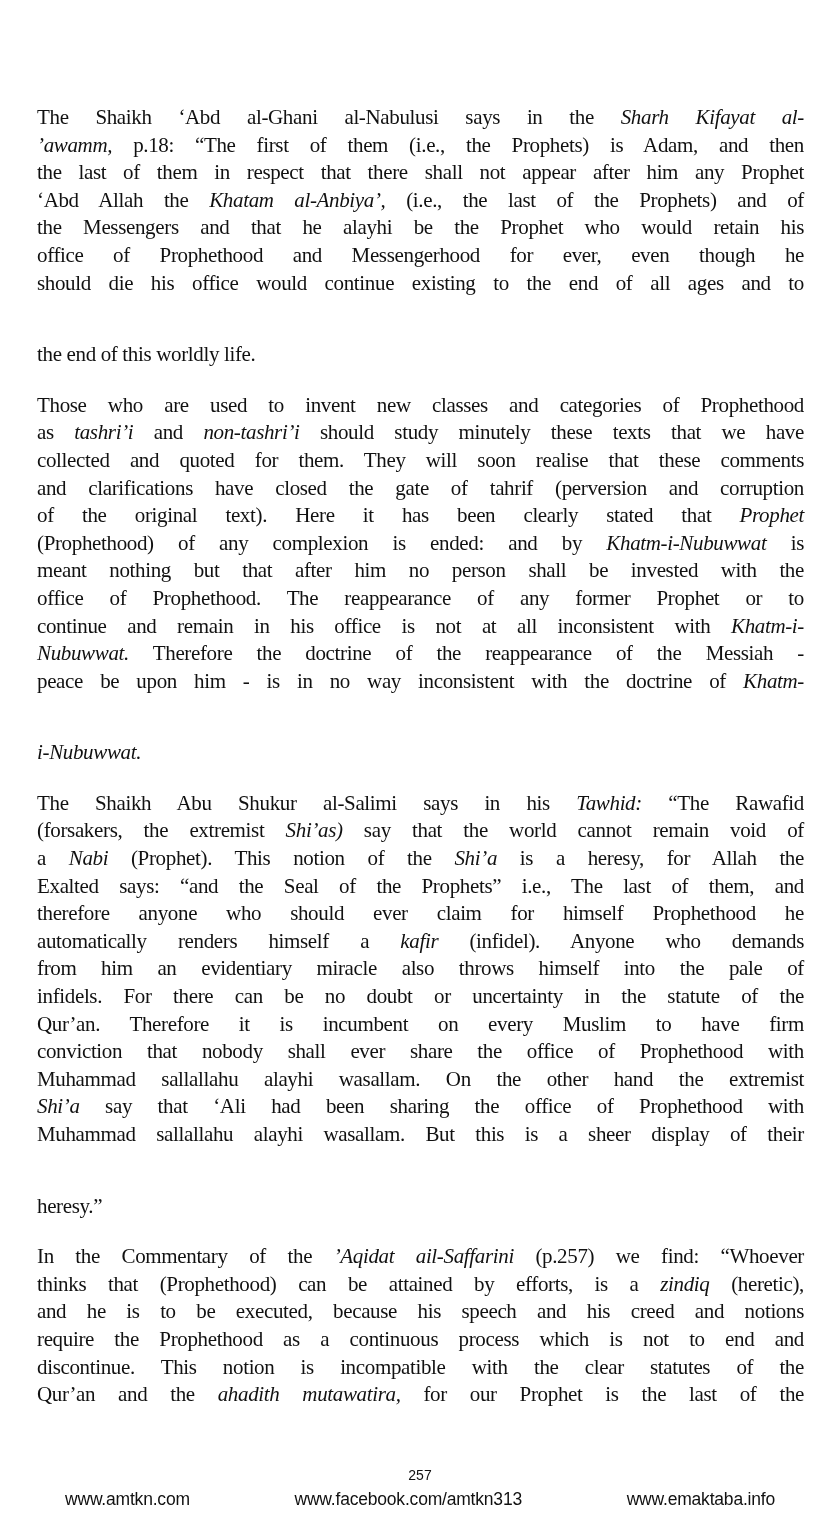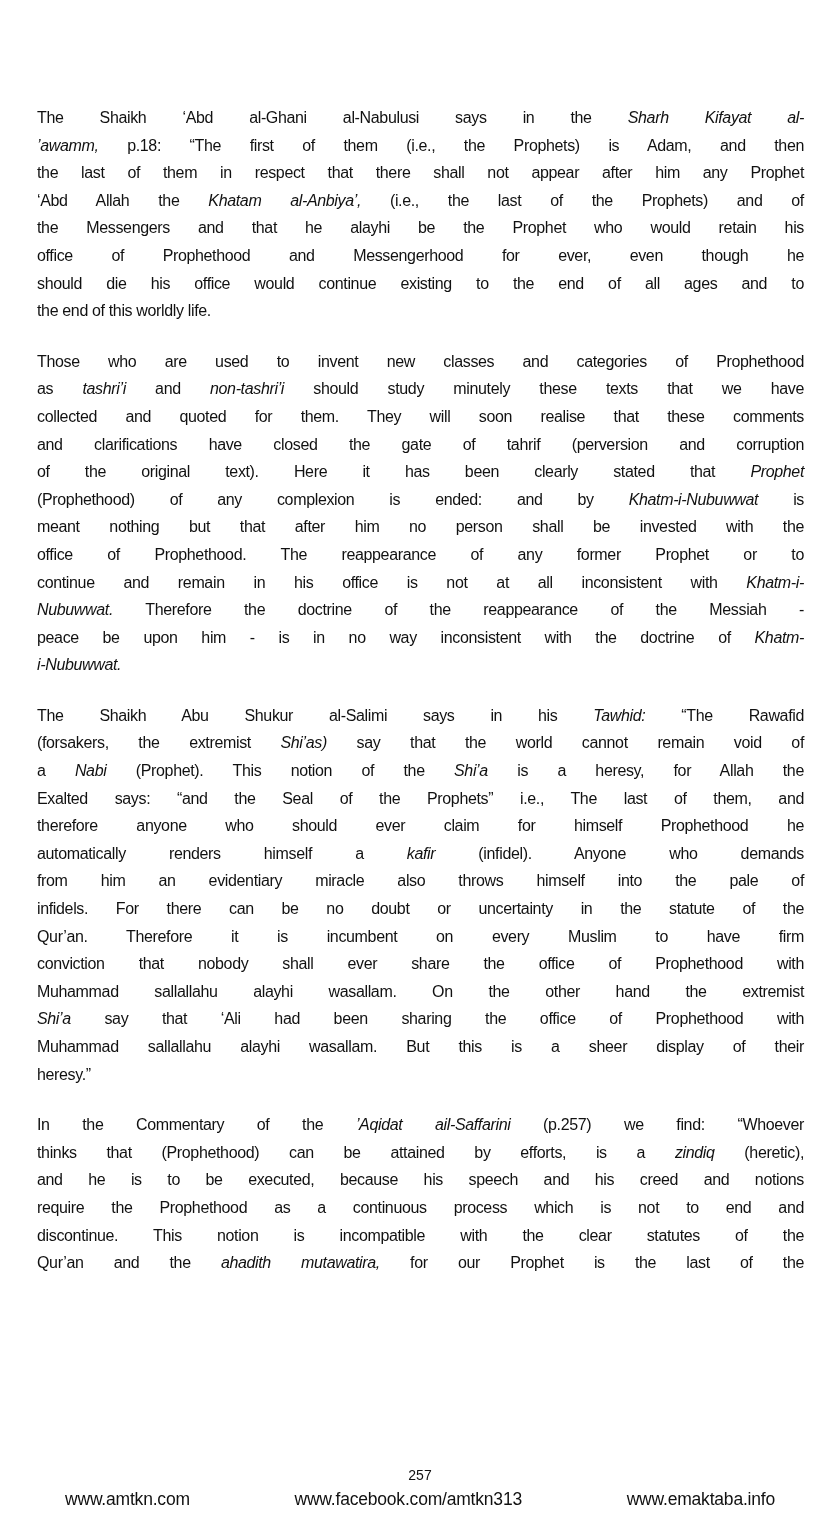--- a/index.html
+++ b/index.html
@@ -1,29 +1,29 @@
 <!DOCTYPE html>
 <html><head>
   <meta charset="utf-8">
   <style>
     html, body { margin: 0; padding: 0; background: #ffffff; }
     body { width: 840px; height: 1540px; position: relative; overflow: hidden; color: #111; }
     .page { position: absolute; left: 37px; top: 104px; width: 767px; }
     .para { margin: 0 0 23px 0; }
     .line {
-      font-family: Liberation Sans, sans-serif;
-      font-size: 16px;
+      font-family: Liberation Serif, serif;
+      font-size: 21px;
       line-height: 27.6px;
       height: 27.6px;
       white-space: nowrap;
       text-align: justify;
       text-align-last: justify;
       letter-spacing: -0.35px;
     }
-    .line.last { text-align-last: left; }
+    .line.last { text-align-last: left; margin-top: 44px; }
     .line i { font-style: italic; }
     .page-number { position: absolute; top: 1467px; left: 0; width: 840px; text-align: center; font-size: 14px; font-family: "Liberation Sans", sans-serif; }
     .links { position: absolute; top: 1489px; left: 65px; width: 710px; display: flex; justify-content: space-between; font-family: "Liberation Sans", sans-serif; font-size: 17.5px; letter-spacing: -0.2px; gap: 41px; }
     .links span { cursor: pointer; }
   </style>
 </head>
 <body>
 
 <div class="page">
     <div class="para">

